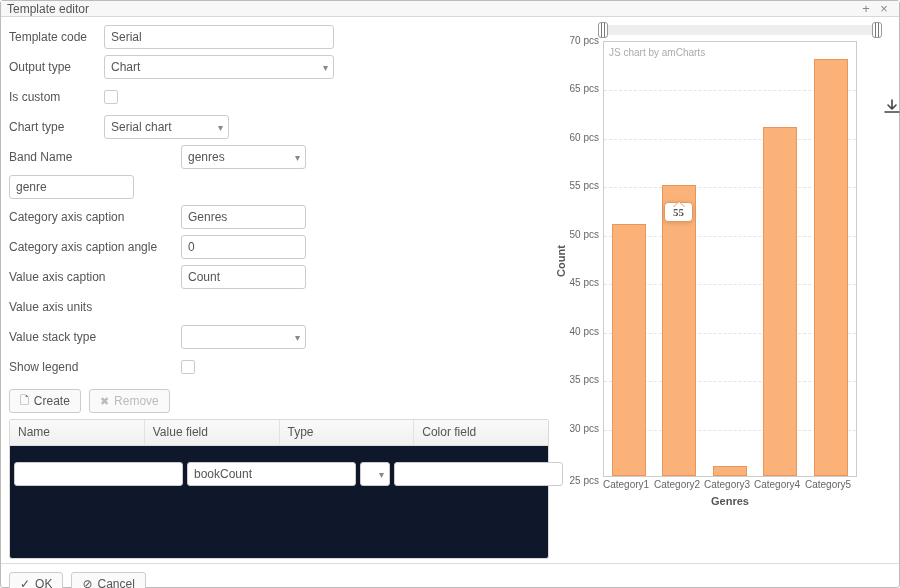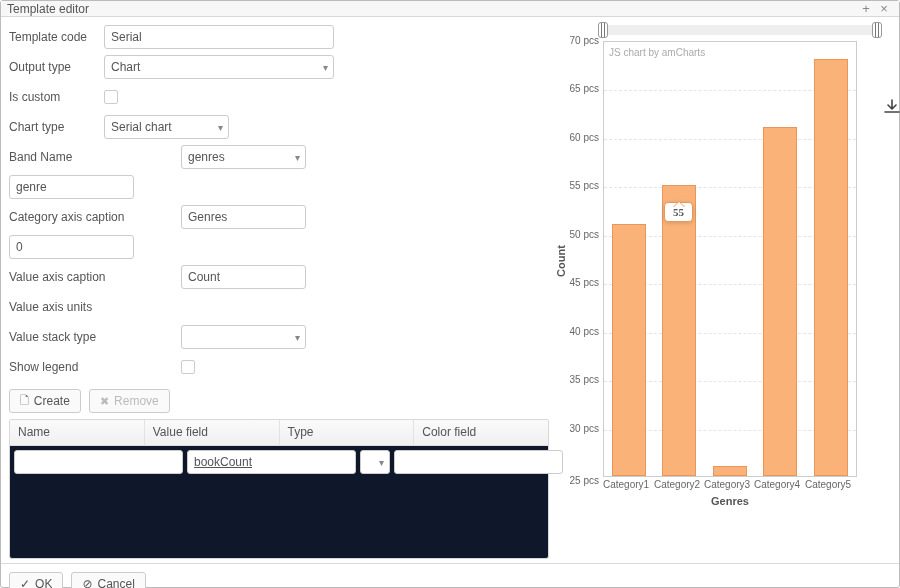--- a/index.html
+++ b/index.html
@@ -142,22 +142,21 @@
     height: 26px;
   }
   .gh {
     flex:1;
     padding: 5px 8px;
     border-right: 1px solid #e2e2e2;
   }
   .gh:last-child { border-right:none; }
   .grid-body {
     flex:1;
-    padding: 4px 4px;
-    text-decoration: underline;
+    padding: 16px 4px;
   }
   .grid-row {
     display: flex;
     gap: 4px;
   }
   .grid-row > * { flex:1; }
   .footer {
     border-top: 1px solid #dcdcdc;
     padding: 8px;
     display: flex;
@@ -340,20 +339,21 @@
       <div class="row">
         <input class="text w125" value="genre" style="">
       </div>
 
       <div class="row">
         <span class="lab lab-wide">Category axis caption</span>
         <input class="text w125" value="Genres" style="">
       </div>
 
       <div class="row">
+        <span class="lab lab-wide">Category axis caption angle</span>
         <input class="text w125" value="0" style="">
       </div>
 
       <div class="row">
         <span class="lab lab-wide">Value axis caption</span>
         <input class="text w125" value="Count" style="">
       </div>
 
       <div class="row">
         <span class="lab lab-wide">Value axis units</span>

